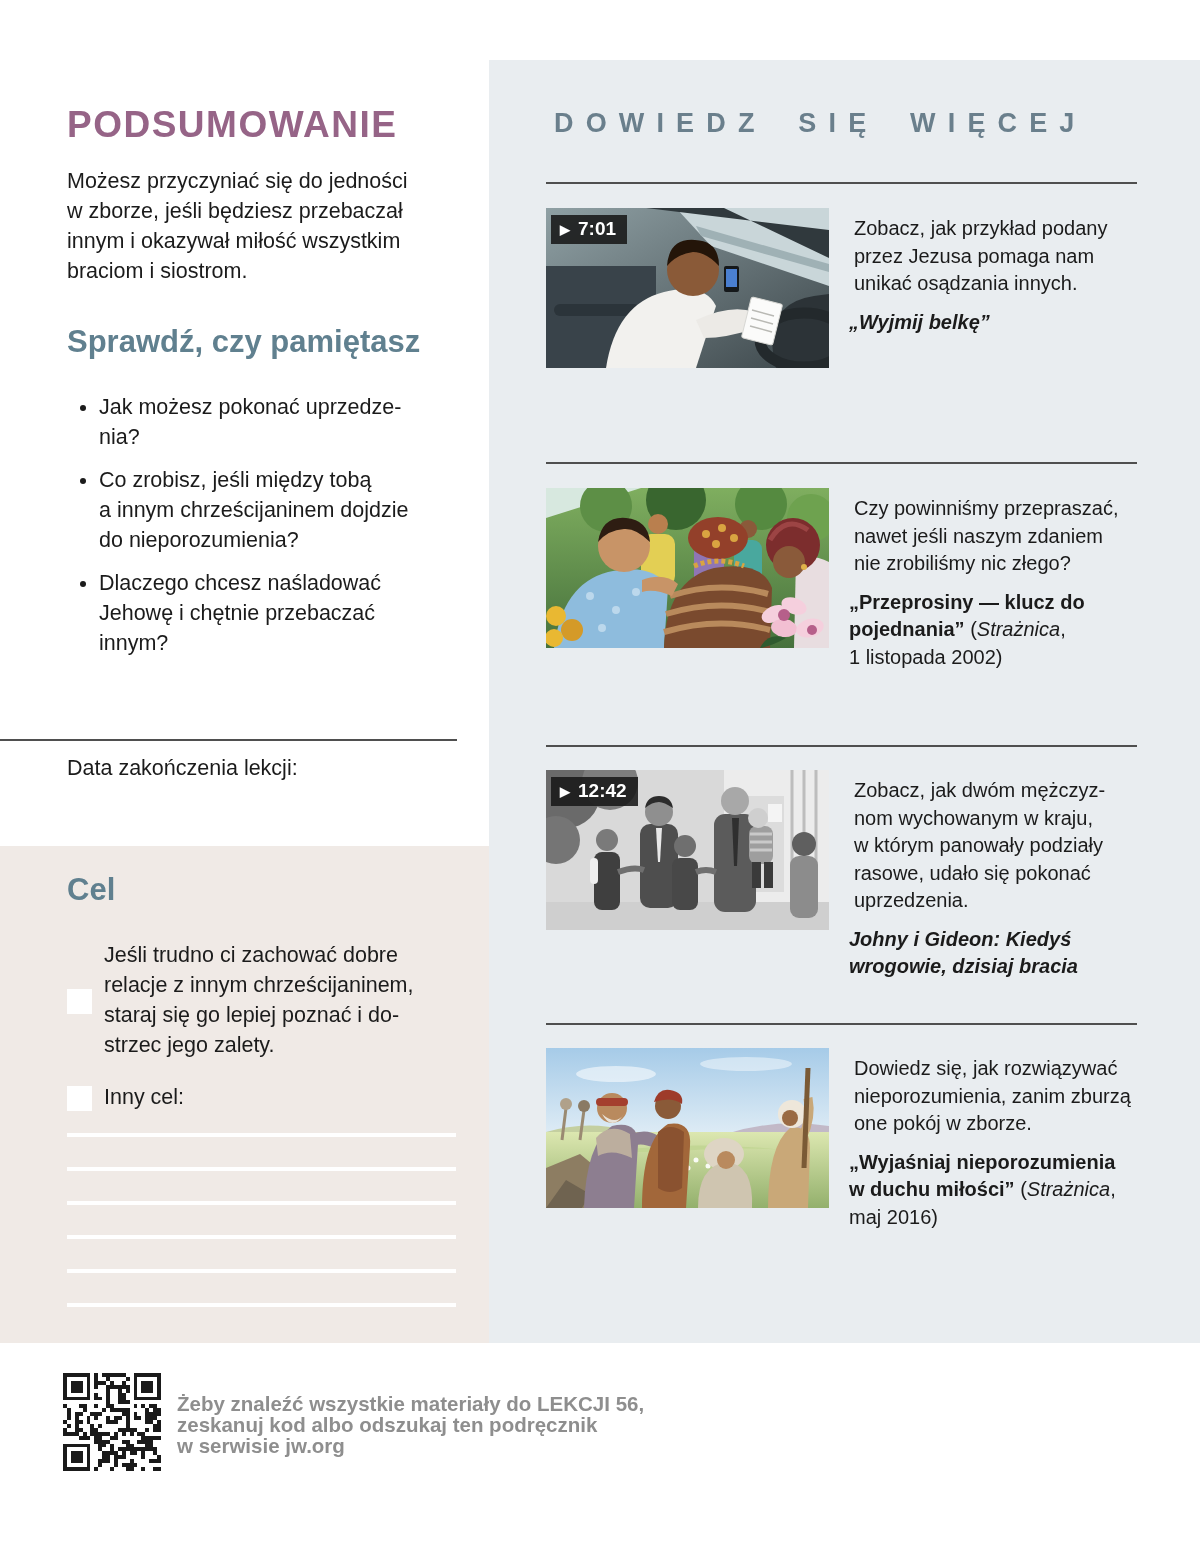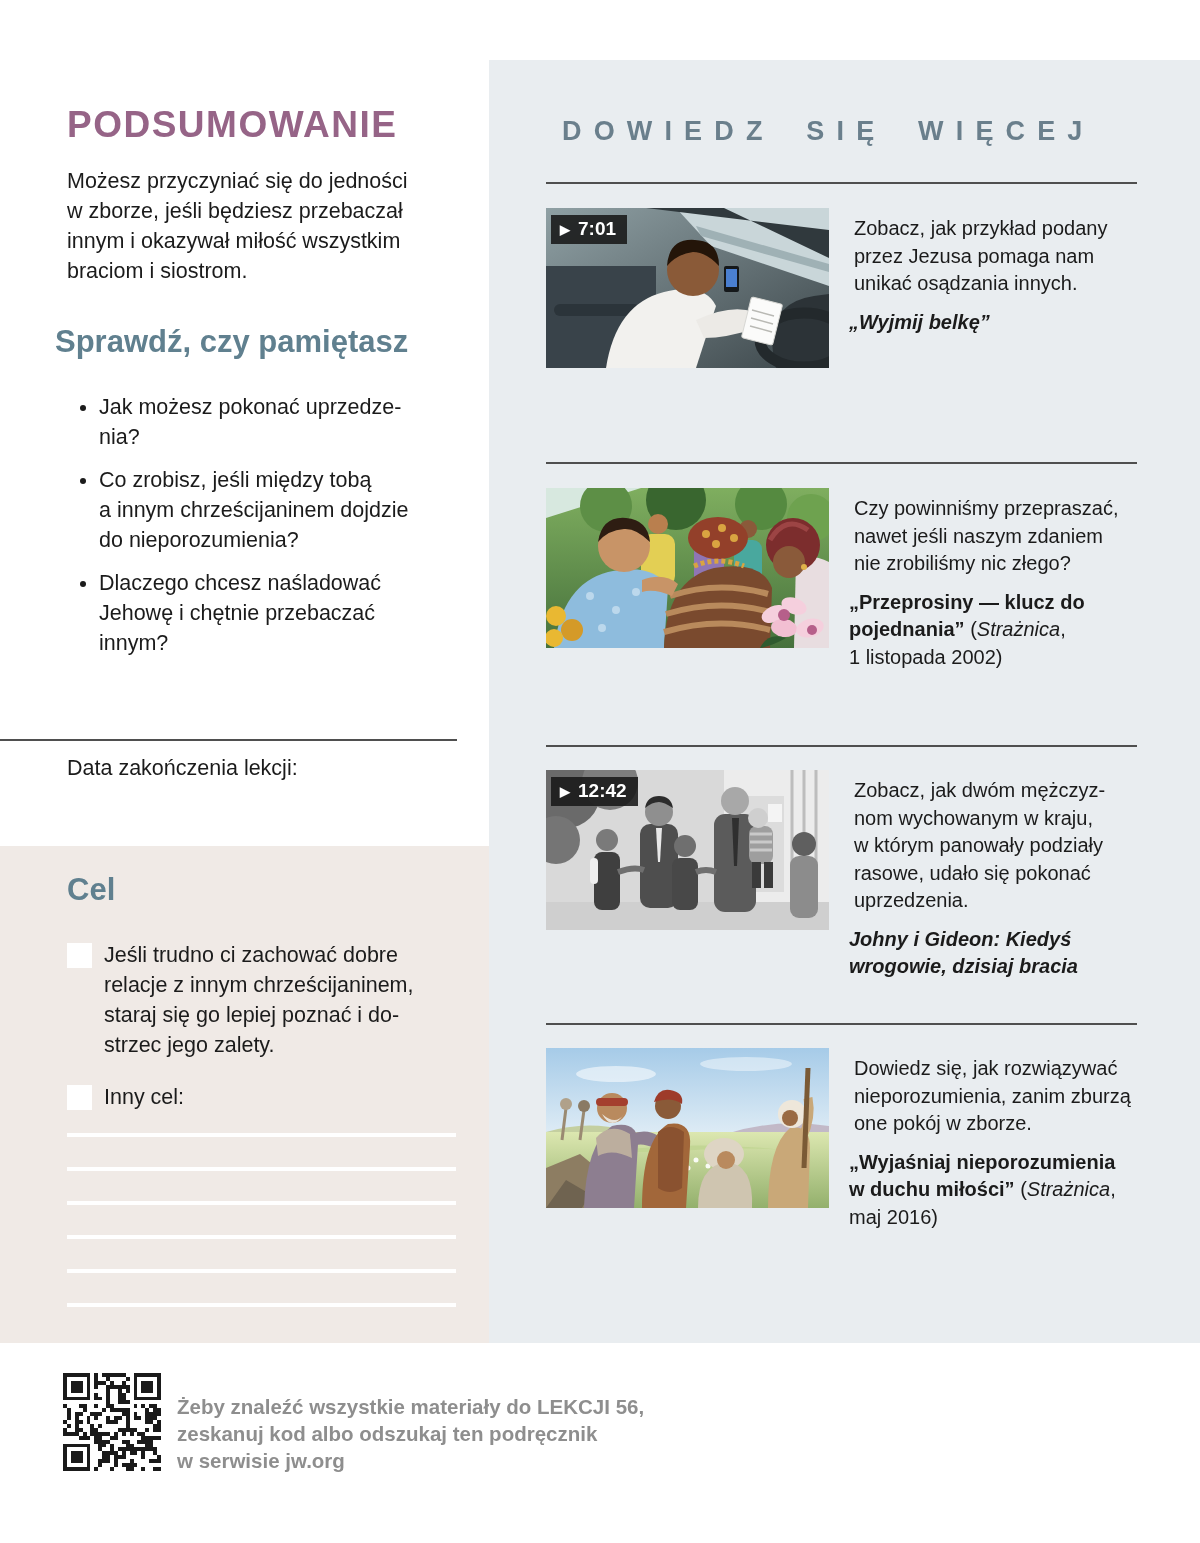--- a/index.html
+++ b/index.html
@@ -15,55 +15,55 @@
     position:absolute;left:67px;top:104px;margin:0;
     font-size:37px;font-weight:700;letter-spacing:1.5px;color:#966487;
   }
   .sum-text{
     position:absolute;left:67px;top:166px;margin:0;width:410px;
     font-size:21.5px;line-height:30px;
   }
   .h2-slate{
     margin:0;font-size:31px;font-weight:700;color:#60808F;
   }
-  .review-heading{position:absolute;left:55px;top:324px;text-align:center;}
+  .review-heading{position:absolute;left:67px;top:324px;text-align:center;}
   .review-list{
     position:absolute;left:67px;top:392px;margin:0;padding-left:32px;width:400px;
     font-size:21.5px;line-height:30px;
   }
   .review-list li{margin-bottom:13px;}
   .left-rule{
     position:absolute;left:0;top:739px;width:457px;height:2px;background:#4f4f4f;
   }
   .date-label{
     position:absolute;left:67px;top:756px;margin:0;font-size:21.5px;
   }
   .goal-box{
     position:absolute;left:0;top:846px;width:549px;height:497px;background:#F0EAE6;
   }
   .goal-heading{position:absolute;left:67px;top:26px;}
-  .goal-item{position:absolute;left:67px;display:flex;align-items:flex-start;}
+  .goal-item{position:absolute;left:67px;display:flex;align-items:center;}
   .goal-item.first{top:94px;}
   .goal-item.second{top:236px;}
   .checkbox{
     flex:0 0 auto;width:25px;height:25px;background:#ffffff;margin-top:3px;
   }
   .goal-item .goal-text{
     margin:0 0 0 12px;font-size:21.5px;line-height:30px;width:340px;
   }
   .wline{
     position:absolute;left:67px;width:389px;height:4px;background:#ffffff;
   }
 
   
   .panel{
     position:absolute;left:489px;top:60px;width:711px;height:1283px;background:#E9EDF0;
   }
   .lm-heading{
-    position:absolute;left:57px;top:40px;margin:16px;
+    position:absolute;left:57px;top:40px;margin:8px;
     font-size:27px;font-weight:700;color:#6A7F8C;
     letter-spacing:0.45em;word-spacing:0.45em;white-space:nowrap;
   }
   .lm-rule{position:absolute;left:57px;width:591px;height:2px;background:#4f4f4f;}
   .r0{top:122px;}.r1{top:402px;}.r2{top:685px;}.r3{top:963px;}
   .lm-row{position:absolute;left:57px;width:597px;}
   .row1{top:148px;}.row2{top:428px;}.row3{top:710px;}.row4{top:988px;}
   .thumb{
     position:absolute;left:0;top:0;width:283px;height:160px;overflow:hidden;cursor:pointer;
   }
@@ -79,21 +79,21 @@
   .lm-ref{margin:11px 0 0 0;font-size:20px;line-height:27.5px;cursor:pointer;}
   .lm-ref .b{font-weight:700;}
   .lm-ref .bi{font-weight:700;font-style:italic;}
   .lm-ref em{font-style:italic;font-weight:400;}
 
   
   .qr{position:absolute;left:63px;top:1373px;width:98px;height:98px;}
   .qr svg{display:block;width:100%;height:100%;shape-rendering:crispEdges;}
   .qr-note{
     position:absolute;left:177px;top:1393px;margin:0;width:480px;
-    font-size:20.5px;line-height:27px;font-weight:700;color:#8E8E8E;
+    font-size:20.5px;line-height:21px;font-weight:700;color:#8E8E8E;
   }
 </style>
 </head>
 <body>
 
 <div class="page">
 
   <h1 class="sum-title">PODSUMOWANIE</h1>
   <p class="sum-text pre">Możesz przyczyniać się do jedności
 w zborze, jeśli będziesz przebaczał

